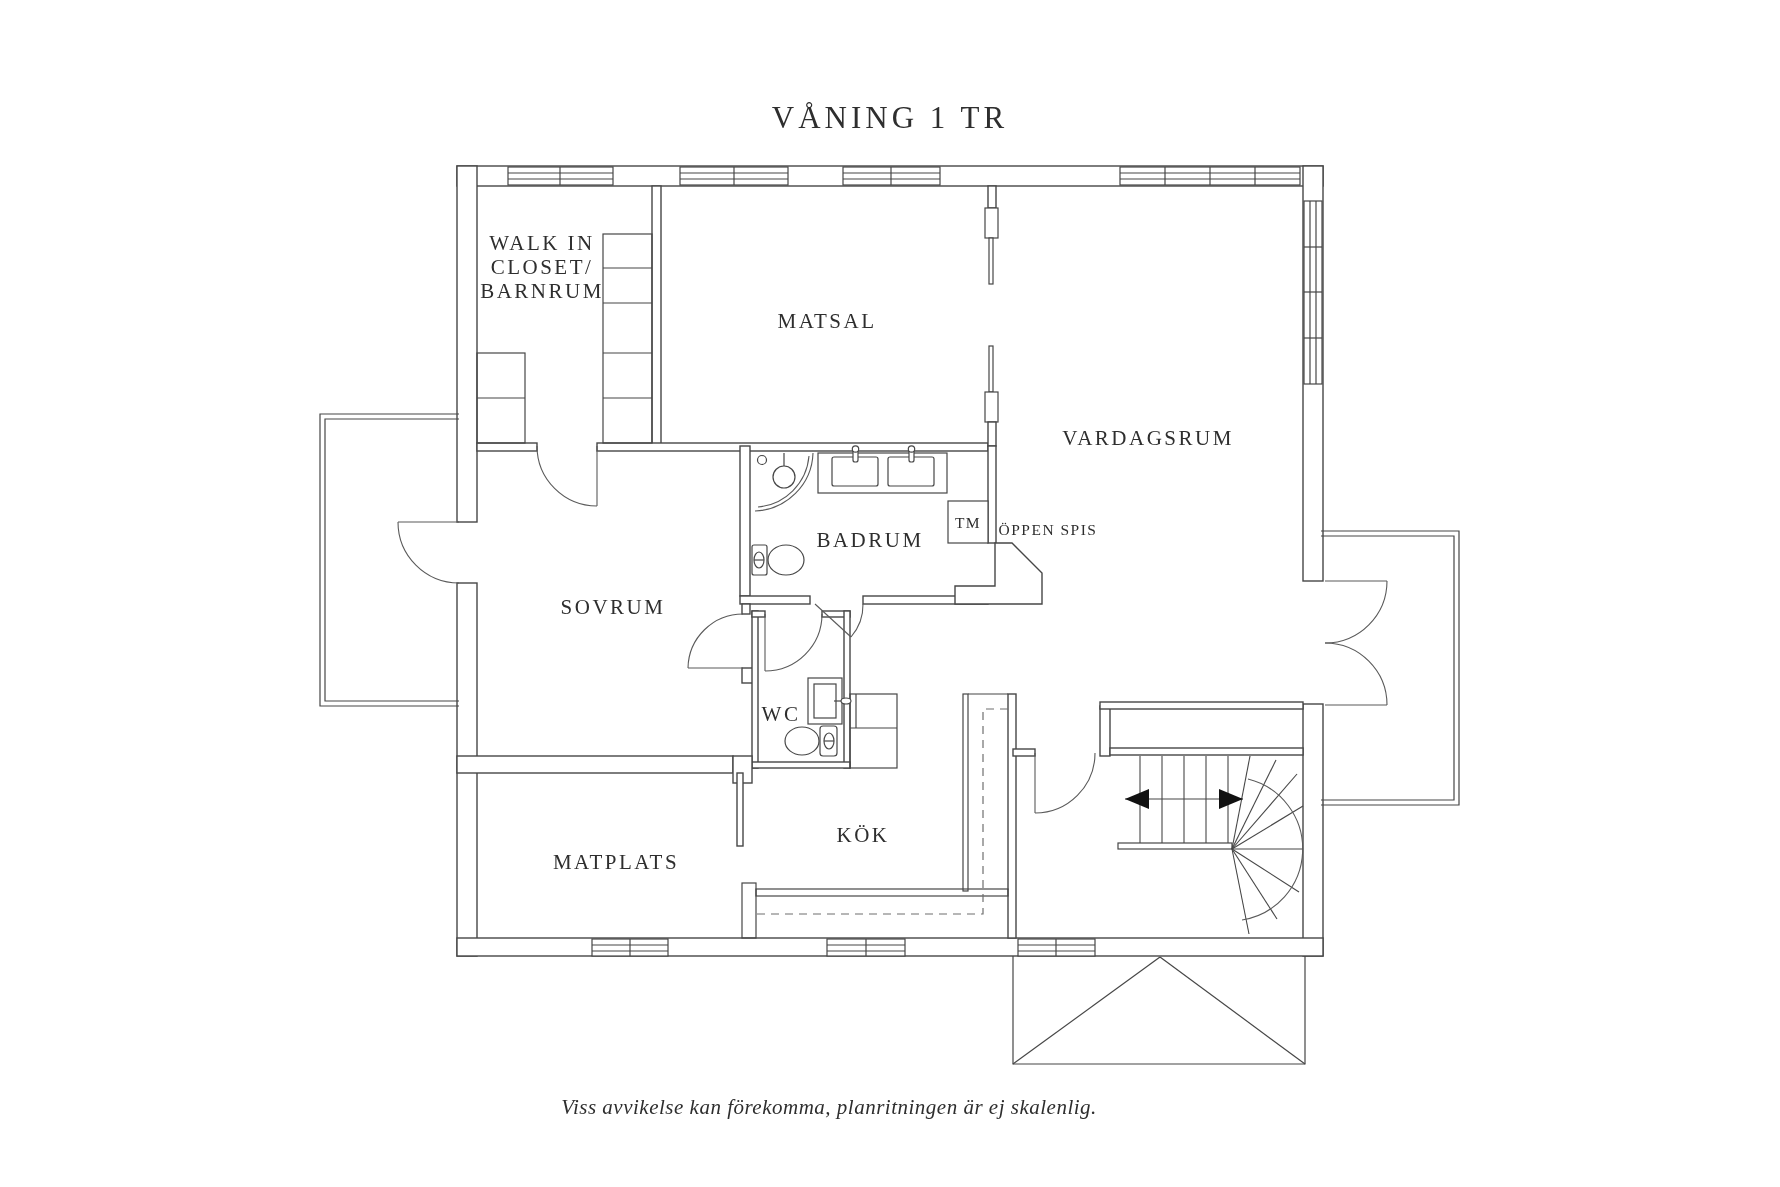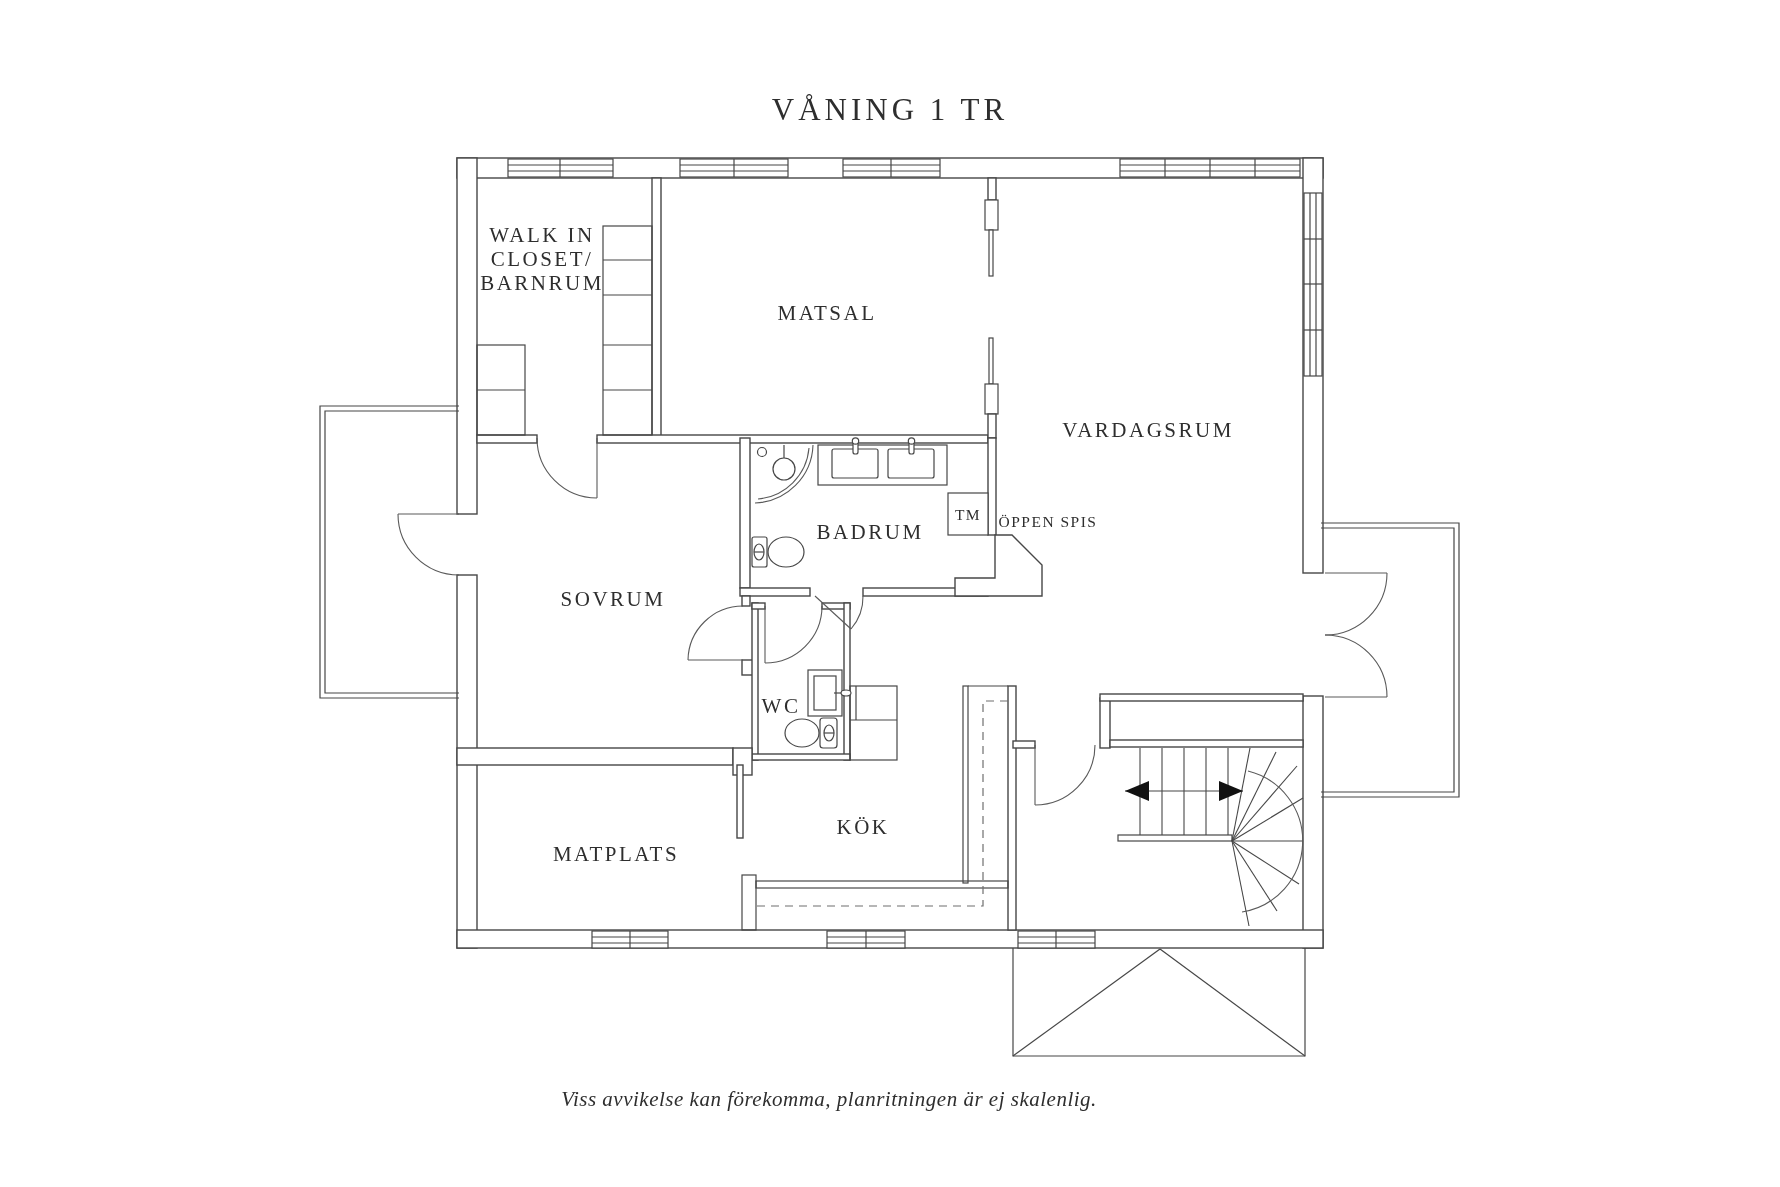--- a/index.html
+++ b/index.html
@@ -1,17 +1,17 @@
 <!DOCTYPE html>
 <html><head>
 <meta charset="utf-8">
 <style>
   html,body{margin:0;padding:0;background:#ffffff;}
   body{width:1780px;height:1187px;position:relative;font-family:"Liberation Serif",serif;}
-  #plan-stage{position:absolute;left:0;top:8px;width:1780px;height:1071px;text-align:right;}
+  #plan-stage{position:absolute;left:0;top:16px;width:1780px;height:1071px;text-align:right;}
   svg text{fill:#2e2e2e;}
   .room-label{font-size:21px;letter-spacing:2.5px;}
   .small-label{font-size:15.5px;letter-spacing:1.5px;}
   .title-label{font-size:31px;letter-spacing:4px;}
   .caption-label{font-size:21px;font-style:italic;letter-spacing:0.5px;}
   .wall{fill:#ffffff;stroke:#474747;stroke-width:1.4;}
   .thin{fill:none;stroke:#474747;stroke-width:1.2;}
   .fix{fill:#ffffff;stroke:#474747;stroke-width:1.2;}
   .arc{fill:none;stroke:#5a5a5a;stroke-width:1.1;}
   .dash{fill:none;stroke:#6f6f6f;stroke-width:1.2;stroke-dasharray:8 6;}

